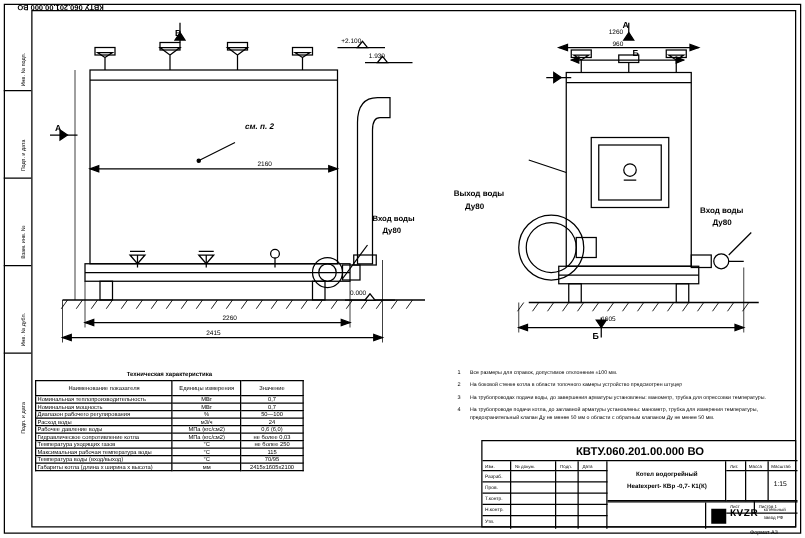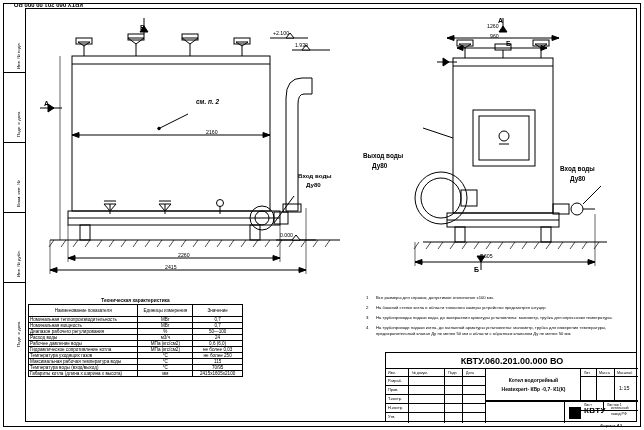--- a/index.html
+++ b/index.html
@@ -408,21 +408,21 @@
     </div>
     <div class="abs" style="left:195px;top:48px;width:57px;height:10px;border-bottom:1px solid #000;box-sizing:border-box;">
       <span class="txt tiny" style="left:3px;top:2px;font-size:3.6px;">Лист</span>
       <span class="txt tiny" style="left:26px;top:2px;font-size:3.6px;">Листов 1</span>
       <div class="ln v" style="left:22px;top:0;height:10px;"></div>
     </div>
 
     <div class="abs" style="left:100px;top:48px;width:152px;height:22px;border-top:1px solid #000;box-sizing:border-box;">
       <div class="abs" style="left:78px;top:0;width:74px;height:21px;border-left:1px solid #000;box-sizing:border-box;">
         <div class="abs" style="left:4px;top:5px;width:12px;height:12px;background:#000;"></div>
-        <div class="abs" style="left:19px;top:4px;font-size:8px;font-weight:bold;letter-spacing:0.4px;">КВТУ</div>
+        <div class="abs" style="left:19px;top:4px;font-size:8px;font-weight:bold;letter-spacing:0.4px;">КVZR</div>
         <div class="abs" style="left:46px;top:4px;font-size:3.6px;">котельный</div>
         <div class="abs" style="left:46px;top:10px;font-size:3.6px;">завод РФ</div>
       </div>
     </div>
   </div>
 
   <div class="txt" style="left:600px;top:423px;font-size:4.4px;">Формат A3</div>
 
 </div>
 

